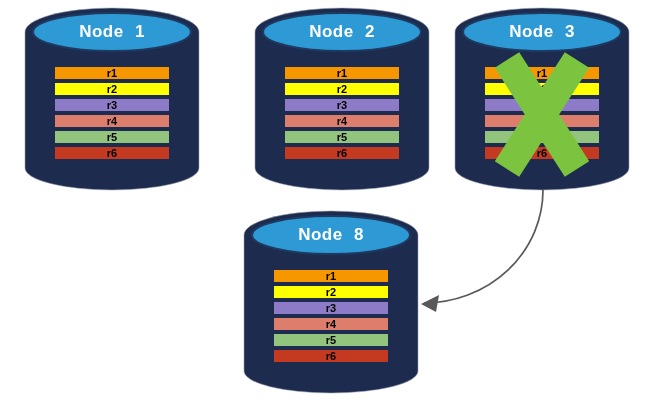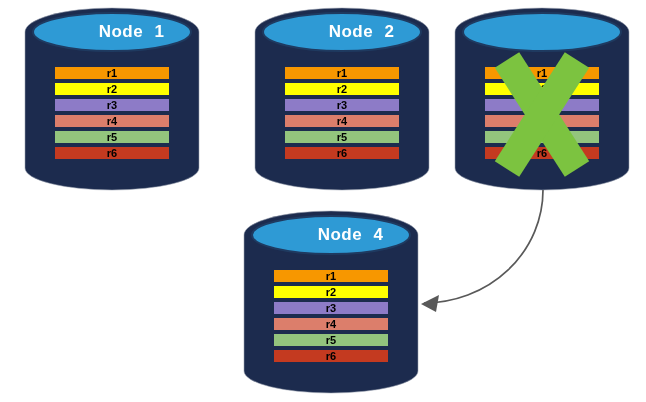--- a/index.html
+++ b/index.html
@@ -1,20 +1,20 @@
 <!DOCTYPE html>
 <html><head>
 <meta charset="utf-8">
 <style>
   html,body{margin:0;padding:0;background:#ffffff;}
   body{font-family:"Liberation Sans","DejaVu Sans",sans-serif;}
   .canvas{
     position:relative;width:646px;height:402px;background:#ffffff;overflow:hidden;
   }
-  .node{position:absolute;width:174px;height:184px;padding-left:39px;}
+  .node{position:absolute;width:174px;height:184px;}
   .node svg.cyl{position:absolute;left:0;top:0;overflow:visible;}
   .cyl-body{stroke:#9aa3b0;stroke-width:1;stroke-opacity:.55;}
   .cyl-top{stroke:#1f3a60;stroke-width:2;}
   .node-title{
     position:absolute;left:0;top:11px;width:100%;height:26px;line-height:26px;
     text-align:center;font-size:17px;font-weight:bold;color:#fff;
     word-spacing:6px;letter-spacing:.5px;
   }
   .bars{position:absolute;left:30px;top:59px;width:114px;}
   .bar{
@@ -59,40 +59,41 @@
       <div class="bar" style="background: rgb(147, 196, 125);">r5</div>
       <div class="bar" style="background: rgb(196, 58, 32);">r6</div>
     </div>
   </div>
 
   <div class="node" style="left:455px;top:8px;">
     <svg class="cyl" width="174" height="184" viewBox="0 0 174 184">
       <path class="cyl-body" d="M 0 24 A 87 24 0 0 1 174 24 L 174 160 A 87 22 0 0 1 0 160 Z" style="fill: rgb(28, 43, 78);"></path>
       <ellipse class="cyl-top" cx="87" cy="24" rx="79" ry="19" style="fill: rgb(46, 154, 213);"></ellipse>
     </svg>
+    <div class="node-title" style="color: rgb(255, 255, 255);">Node 3</div>
     <div class="bars">
       <div class="bar" style="background: rgb(247, 151, 0);">r1</div>
       <div class="bar" style="background: rgb(255, 255, 0);">r2</div>
       <div class="bar" style="background: rgb(141, 123, 199);">r3</div>
       <div class="bar" style="background: rgb(220, 126, 107);">r4</div>
       <div class="bar" style="background: rgb(147, 196, 125);">r5</div>
       <div class="bar" style="background: rgb(196, 58, 32);">r6</div>
     </div>
     <svg class="x-mark" width="98" height="125" viewBox="0 0 98 125">
       <line x1="14" y1="8" x2="84" y2="117" stroke-width="29" stroke-linecap="butt" style="stroke: rgb(124, 195, 64);"></line>
       <line x1="84" y1="8" x2="14" y2="117" stroke-width="29" stroke-linecap="butt" style="stroke: rgb(124, 195, 64);"></line>
     </svg>
   </div>
 
   <div class="node" style="left:244px;top:211px;">
     <svg class="cyl" width="174" height="184" viewBox="0 0 174 184">
       <path class="cyl-body" d="M 0 24 A 87 24 0 0 1 174 24 L 174 160 A 87 22 0 0 1 0 160 Z" style="fill: rgb(28, 43, 78);"></path>
       <ellipse class="cyl-top" cx="87" cy="24" rx="79" ry="19" style="fill: rgb(46, 154, 213);"></ellipse>
     </svg>
-    <div class="node-title" style="color: rgb(255, 255, 255);">Node 4</div>
+    <div class="node-title" style="color: rgb(255, 255, 255);">Node 8</div>
     <div class="bars">
       <div class="bar" style="background: rgb(247, 151, 0);">r1</div>
       <div class="bar" style="background: rgb(255, 255, 0);">r2</div>
       <div class="bar" style="background: rgb(141, 123, 199);">r3</div>
       <div class="bar" style="background: rgb(220, 126, 107);">r4</div>
       <div class="bar" style="background: rgb(147, 196, 125);">r5</div>
       <div class="bar" style="background: rgb(196, 58, 32);">r6</div>
     </div>
   </div>
 

